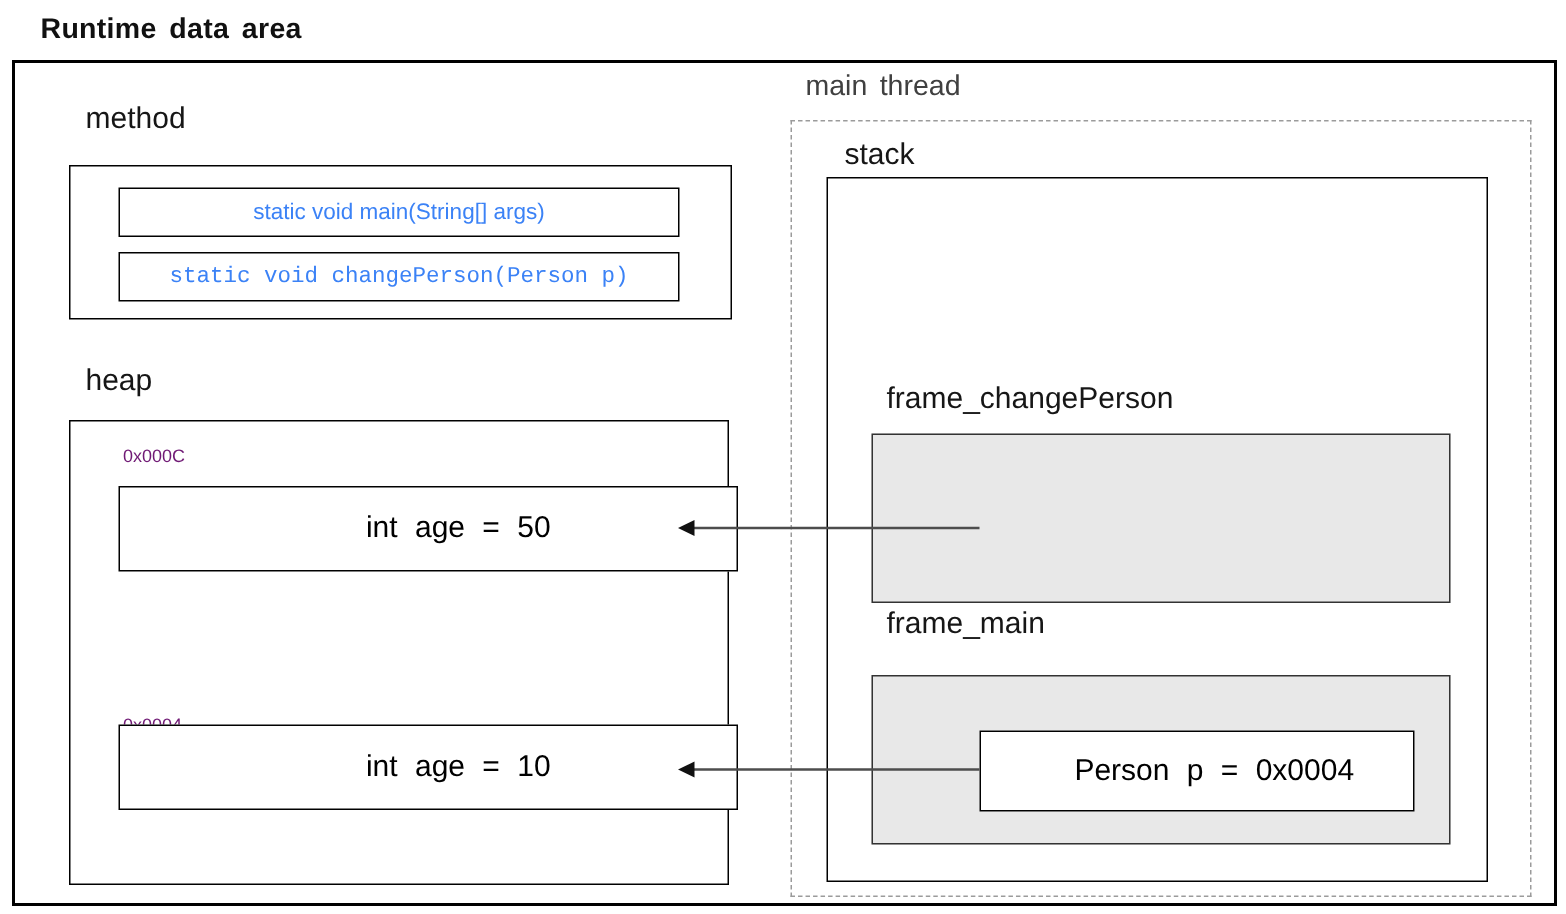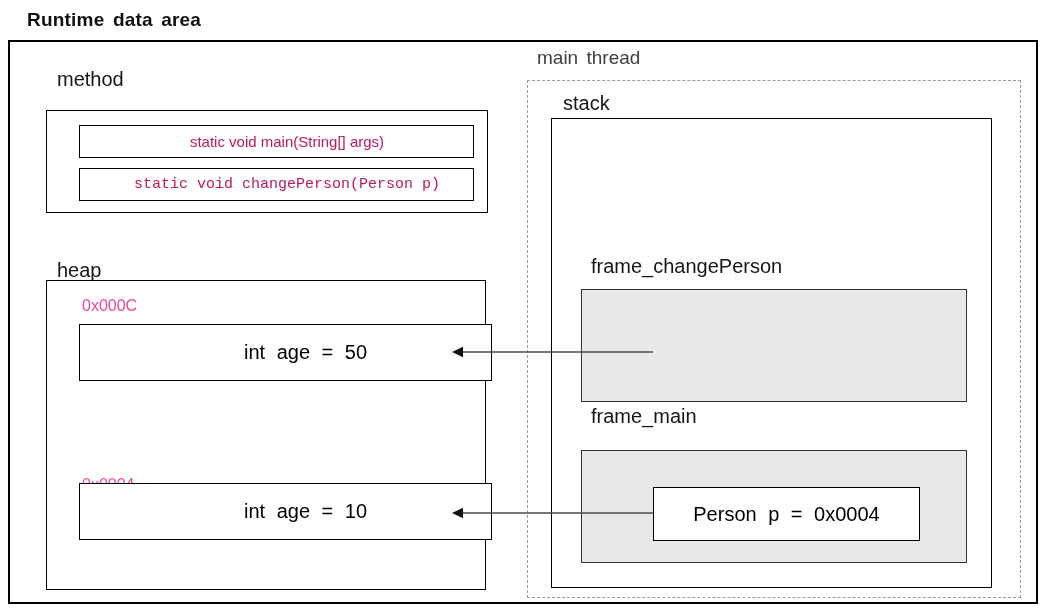--- a/index.html
+++ b/index.html
@@ -28,31 +28,31 @@
   }
   .method-label { left: 57px; top: 68px; }
   .method-box {
     left: 46px; top: 110px; width: 440px; height: 101px;
     border: 1.5px solid #000000;
   }
   .method-entry {
     left: 79px; width: 372px; height: 31px;
     border: 1px solid #000000;
     display: flex; align-items: center; justify-content: center;
-    font-size: 15px; color: #be185d; padding-left: 21px;
+    font-size: 15px; color: #3b82f6;
   }
   .entry-1 { top: 125px; }
   .entry-2 { top: 168px; font-family: Liberation Mono, monospace; }
-  .heap-label { left: 57px; top: 259px; }
+  .heap-label { left: 57px; top: 243px; }
   .heap-box {
     left: 46px; top: 280px; width: 438px; height: 308px;
     border: 1.5px solid #000000;
   }
   .addr {
-    font-size: 16px; color: #ec4899;
+    font-size: 12px; color: #701a75;
   }
   .addr-1 { left: 82px; top: 297px; }
   .addr-2 { left: 82px; top: 476px; }
   .value-box {
     left: 79px; width: 371px; height: 55px;
     border: 1.5px solid #000000; background: #ffffff;
     display: flex; align-items: center; justify-content: center;
     font-size: 20px; color: #000000; word-spacing: 6px; padding-left: 40px;
   }
   .value-1 { top: 324px; }
@@ -78,21 +78,21 @@
   }
   .frame-1 { top: 289px; }
   .frame-2 { top: 450px; }
   .person-box {
     left: 653px; width: 265px; height: 52px;
     background: #ffffff; border: 1.5px solid #000000;
     display: flex; align-items: center; justify-content: center;
     font-size: 20px; color: #000000; word-spacing: 6px;
   }
   .person-1 { top: 324px; }
-  .person-2 { top: 487px; }
+  .person-2 { top: 487px; padding-left: 23px; }
   .arrow-layer {
     left: 0; top: 0; width: 1044px; height: 609px;
     pointer-events: none;
   }
 </style>
 </head>
 <body>
 
 <div class="canvas">
 

